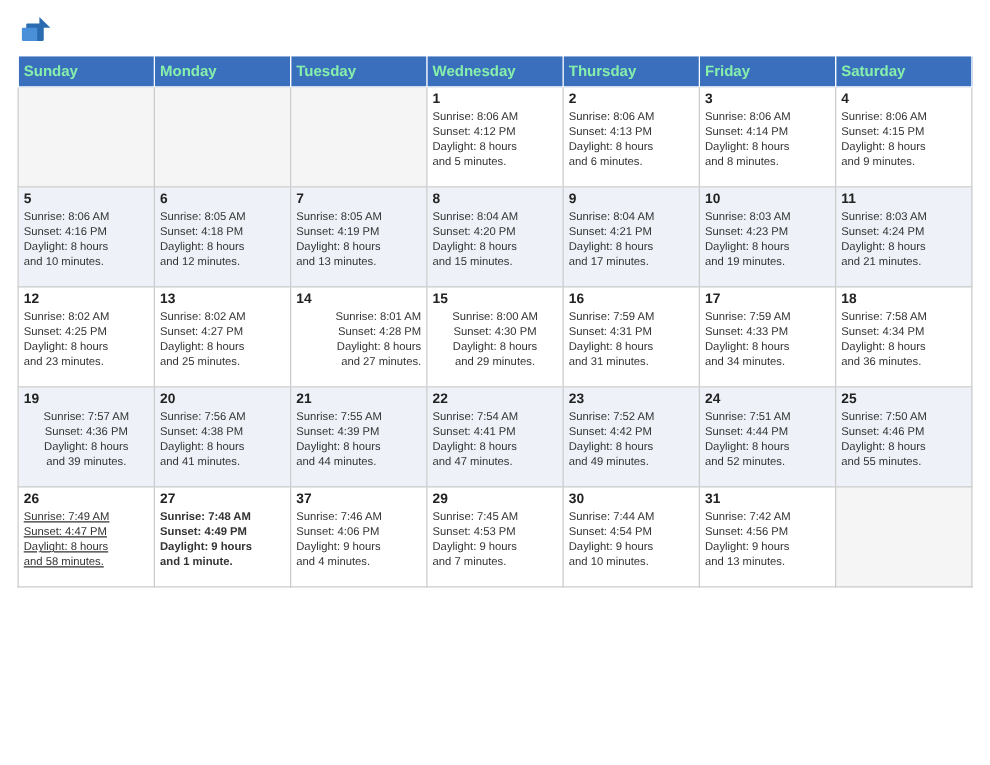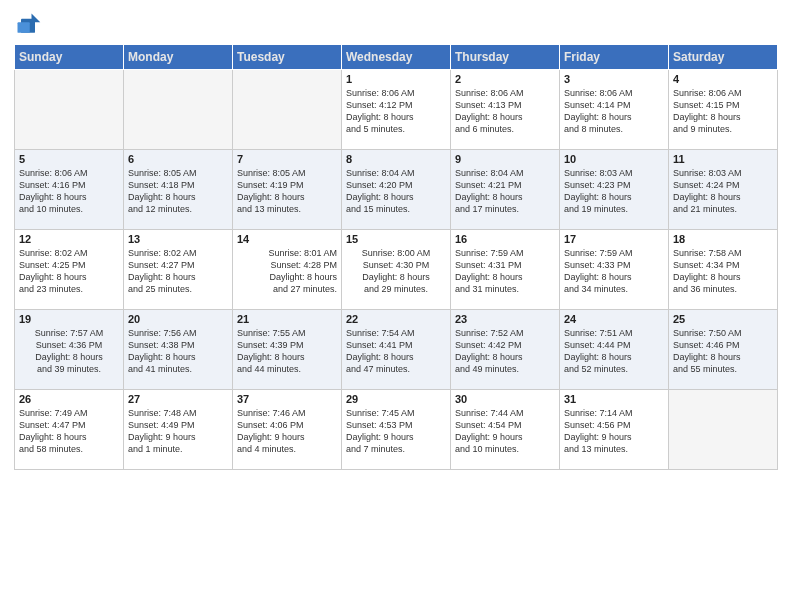--- a/index.html
+++ b/index.html
@@ -57,21 +57,21 @@
       font-size: 13px;
       color: #444;
     }
     .calendar {
       width: 100%;
       border-collapse: collapse;
       table-layout: fixed;
     }
     .calendar th {
       background: #3a6fbd;
-      color: #e5e5e5;
+      color: #86efac;
       font-size: 12px;
       font-weight: bold;
       padding: 5px 4px;
       text-align: left;
       border: 1px solid #fff;
     }
     .calendar td {
       vertical-align: top;
       border: 1px solid #ccc;
       padding: 3px 4px;
@@ -315,28 +315,28 @@
             <div class="day-num">25</div>
             <div class="day-info" style="white-space: pre-line;">Sunrise: 7:50 AM
 Sunset: 4:46 PM
 Daylight: 8 hours
 and 55 minutes.</div>
           </td>
         </tr>
         <tr>
           <td>
             <div class="day-num">26</div>
-            <div class="day-info" style="white-space: pre-line;">Sunrise: 7:49 AM
+            <div class="day-info" style="white-space: pre-line; text-decoration: underline;">Sunrise: 7:49 AM
 Sunset: 4:47 PM
 Daylight: 8 hours
 and 58 minutes.</div>
           </td>
           <td>
             <div class="day-num">27</div>
-            <div class="day-info" style="white-space: pre-line;">Sunrise: 7:48 AM
+            <div class="day-info" style="white-space: pre-line; font-weight: bold;">Sunrise: 7:48 AM
 Sunset: 4:49 PM
 Daylight: 9 hours
 and 1 minute.</div>
           </td>
           <td>
             <div class="day-num">37</div>
             <div class="day-info" style="white-space: pre-line;">Sunrise: 7:46 AM
 Sunset: 4:06 PM
 Daylight: 9 hours
 and 4 minutes.</div>
@@ -350,21 +350,21 @@
           </td>
           <td>
             <div class="day-num">30</div>
             <div class="day-info" style="white-space: pre-line;">Sunrise: 7:44 AM
 Sunset: 4:54 PM
 Daylight: 9 hours
 and 10 minutes.</div>
           </td>
           <td>
             <div class="day-num">31</div>
-            <div class="day-info" style="white-space: pre-line;">Sunrise: 7:14 AM
+            <div class="day-info" style="white-space: pre-line;">Sunrise: 7:42 AM
 Sunset: 4:56 PM
 Daylight: 9 hours
 and 13 minutes.</div>
           </td>
           <td class="empty"></td>
         </tr>
       </tbody>
   </table>
 </div>
 

